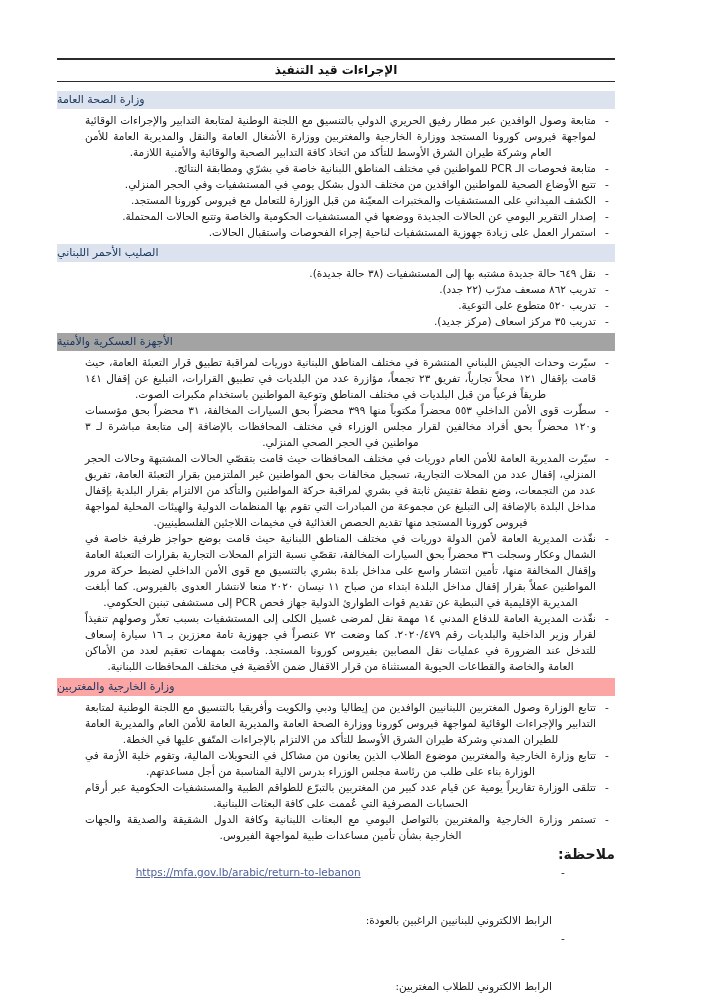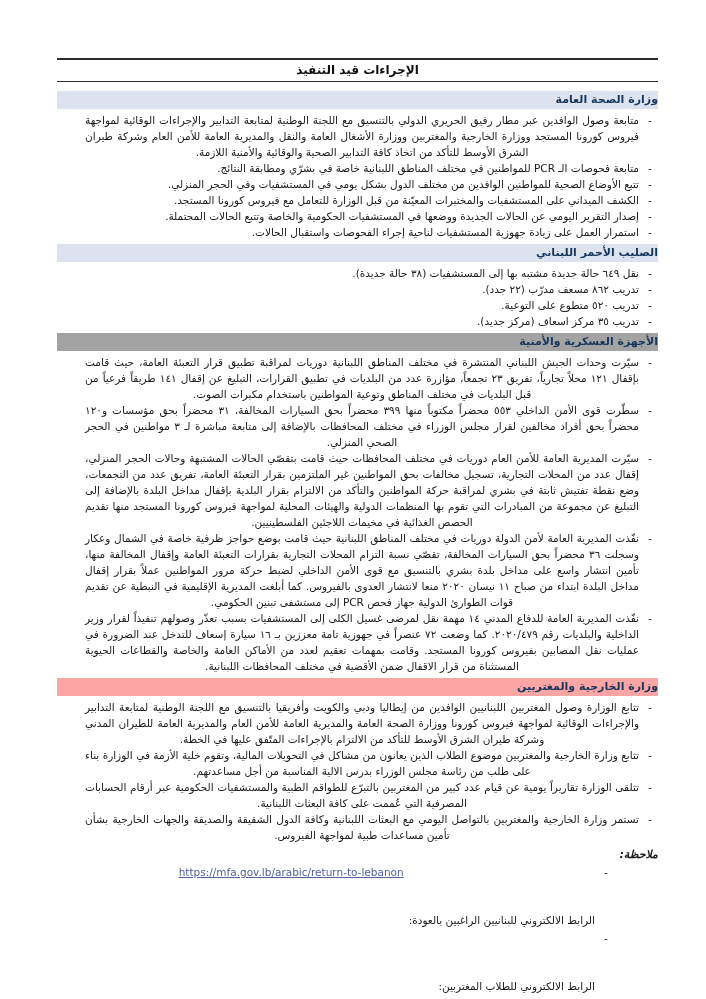--- a/index.html
+++ b/index.html
@@ -5,44 +5,44 @@
   * { margin: 0; padding: 0; box-sizing: border-box; }
   html, body { background: #ffffff; }
   body {
     width: 706px; height: 999px;
     font-family: "DejaVu Sans", sans-serif;
     color: #1a1a1a;
     overflow: hidden;
   }
   .page {
     width: 706px; height: 999px;
-    padding: 58px 48px 0 57px;
+    padding: 58px 91px 0 57px;
     direction: rtl;
     overflow: hidden;
   }
   
   .title-block {
     border-top: 2px solid #2b2b2b;
     border-bottom: 1px solid #2b2b2b;
     text-align: center;
     padding: 3px 0 4px 0;
     margin-bottom: 9px;
   }
   .title-block h1 {
     font-size: 12px;
     font-weight: bold;
     color: #111;
   }
   
   .section-header {
     background: #dce3ee;
     color: #17365d;
-    font-weight: bold;
+    font-weight: normal;
     font-size: 11px;
-    text-align: right;
+    text-align: left;
     padding: 2px 0;
     margin: 3px 0 2px 0;
     line-height: 14px;
   }
   
   .bullets { padding: 1px 2px 1px 0; }
   .bullet {
     display: flex;
     gap: 5px;
     font-size: 10.5px;
@@ -61,23 +61,22 @@
     margin-left: 28px;
   }
   .btext.long {
     text-align: justify;
     text-align-last: center;
   }
   
   .note { margin-top: 2px; }
   .note-label {
     font-weight: bold;
-    font-size: 11px;
+    font-size: 14px;
     line-height: 17px;
-    font-style: italic;
   }
   .note-item {
     display: flex;
     gap: 5px;
     padding-right: 46px;
     font-size: 10.5px;
     line-height: 18px;
   }
   .note-text { white-space: nowrap; margin-top: 48px; }
   .note-link {

